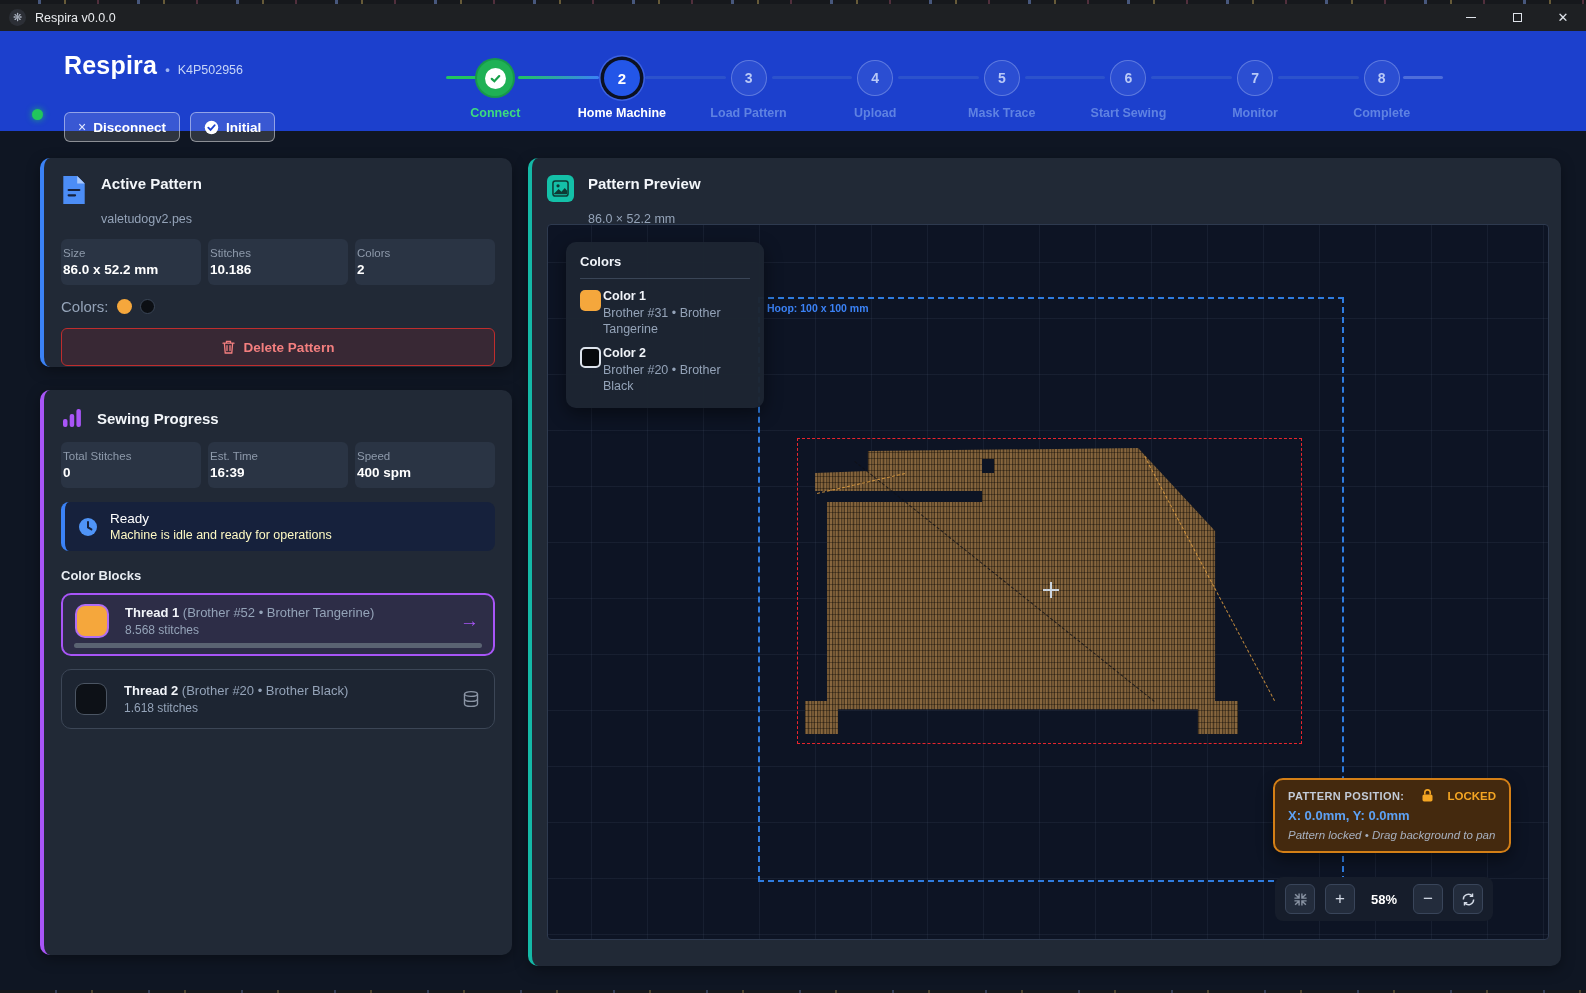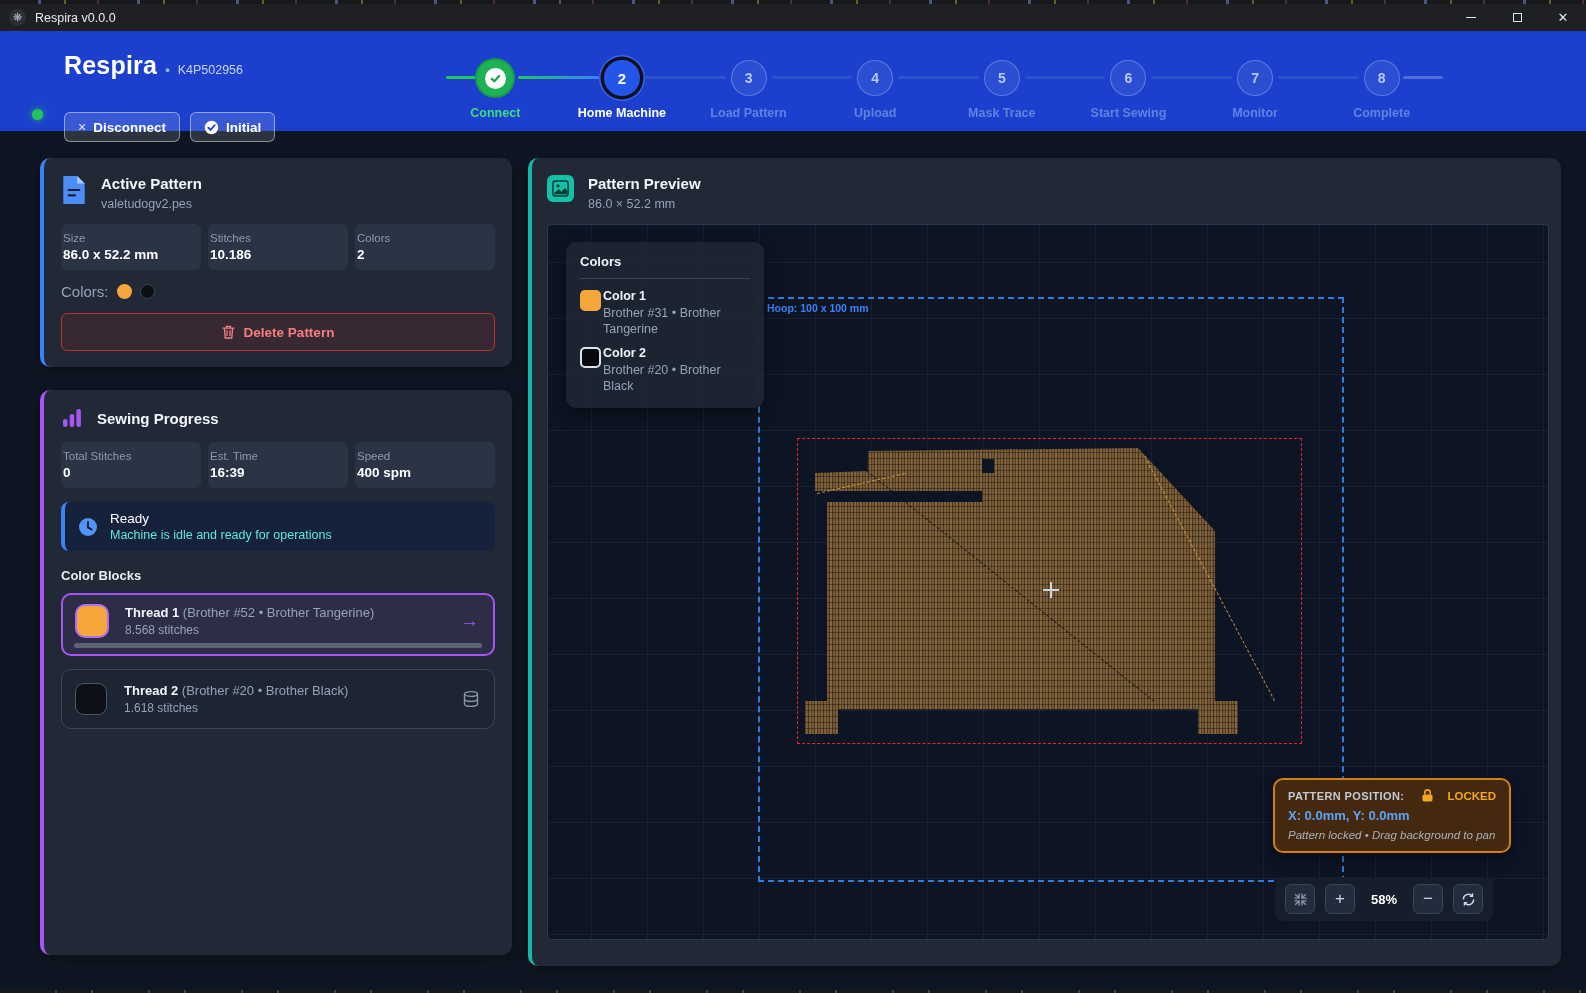--- a/index.html
+++ b/index.html
@@ -59,41 +59,41 @@
   .s-todo .lbl { color:#5f82e2; }
 
   
   .card { background:#212936; border-radius:10px; box-shadow:0 4px 14px rgba(0,0,0,.35); position:relative; }
   .card.b-blue { border-left:4px solid #3b82f6; }
   .card.b-purple { border-left:4px solid #a855f7; }
   .card.b-teal { border-left:4px solid #14b8a6; }
   .left-col { position:absolute; left:40px; top:158px; width:472px; }
   .card-head { display:flex; align-items:flex-start; gap:14px; }
   .card-title { font-size:15px; font-weight:700; color:#f3f6fa; }
-  .card-sub { font-size:12.5px; color:#94a3b8; margin-top:5px; }
+  .card-sub { font-size:12.5px; color:#94a3b8; margin-top:20px; }
   .head-icon { width:26px; height:30px; flex:none; }
   .stats-row { display:flex; gap:7px; margin-top:13px; }
   .stat { flex:1; background:#2a3444; border-radius:6px; padding:8px 2px; }
   .stat .s-label { font-size:11.5px; color:#8e9aab; }
   .stat .s-value { font-size:13.5px; font-weight:700; color:#fff; margin-top:3px; }
 
   .ap-card { padding:17px; height:209px; margin-bottom:23px; }
   .colors-row { display:flex; align-items:center; gap:8px; margin-top:13px; }
   .colors-row .c-label { font-size:15px; color:#94a3b8; }
   .swatch-dot { width:15px; height:15px; border-radius:50%; display:inline-block; }
   .swatch-dot.dark { border:1px solid #3a4556; }
   .delete-btn { margin-top:13px; width:100%; height:38px; display:flex; align-items:center; justify-content:center; gap:9px;
     background:rgba(220,38,38,.13); border:1px solid #bf2d2d; border-radius:6px; color:#f47f7f;
     font-size:13.5px; font-weight:700; cursor:pointer; }
 
   .sp-card { padding:17px; height:565px; }
   .status-box { margin-top:14px; background:#16213c; border-left:4px solid #3b82f6; border-radius:8px;
     padding:9px 13px; display:flex; align-items:center; gap:12px; }
   .status-title { font-size:13.5px; font-weight:400; color:#fff; }
-  .status-desc { font-size:12.5px; color:#5eead4; margin-top:2px; }
+  .status-desc { font-size:12.5px; color:#fef9c3; margin-top:2px; }
   .blocks-title { margin-top:17px; font-size:13px; font-weight:700; color:#e9edf3; }
   .thread { position:relative; border-radius:10px; padding:11px 14px 18px; display:flex; align-items:center; gap:18px; cursor:pointer; }
   .thread.t1 { margin-top:10px; border:2px solid #a855f7; background:rgba(168,85,247,.09); height:63px; }
   .thread.t2 { margin-top:13px; border:1px solid #3c4656; background:#1d2532; height:60px; padding-bottom:11px; }
   .t-swatch { width:30px; height:30px; border-radius:8px; flex:none; }
   .t1 .t-swatch { box-shadow:0 0 0 2px #b06df5; }
   .t2 .t-swatch { box-shadow:0 0 0 1px #4b5563; }
   .t-name { font-size:13px; color:#94a3b8; }
   .t-name b { color:#f1f4f9; font-weight:700; }
   .t-stitches { font-size:12px; color:#94a3b8; margin-top:3px; }

